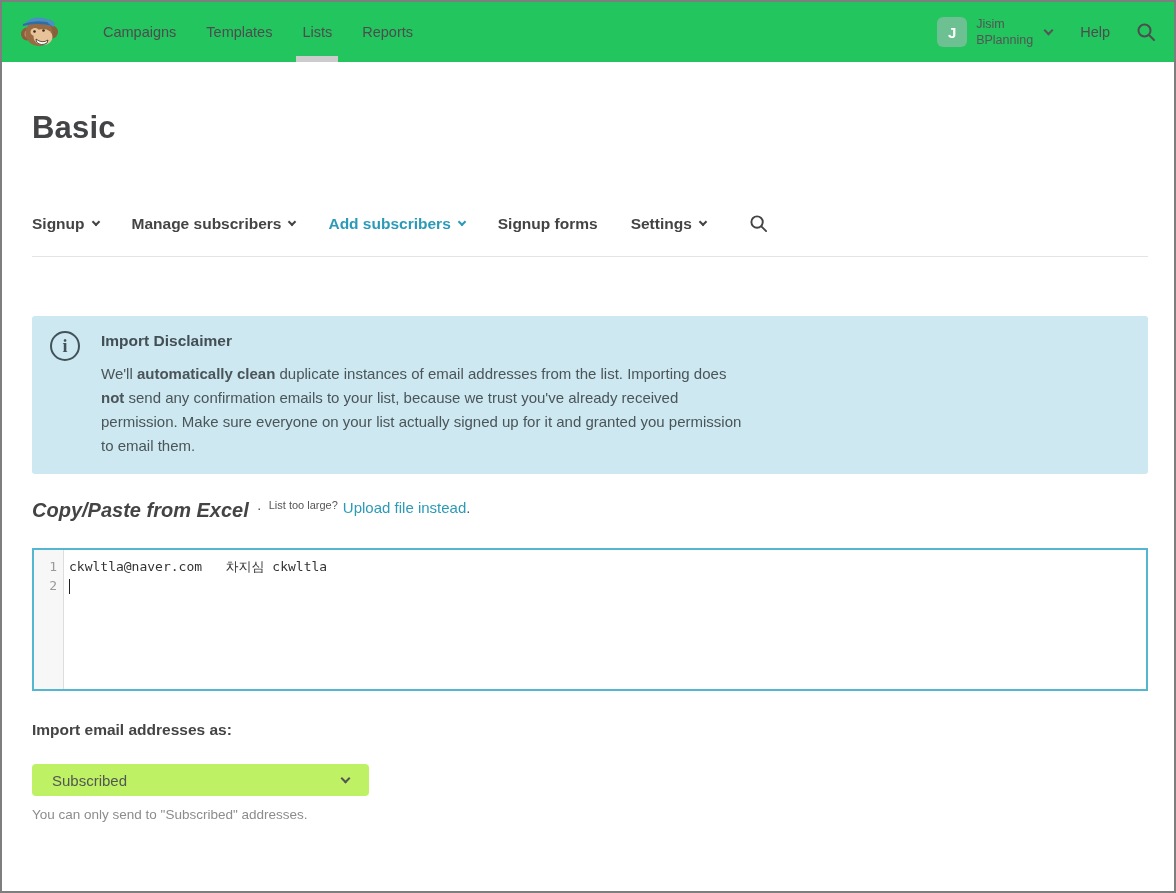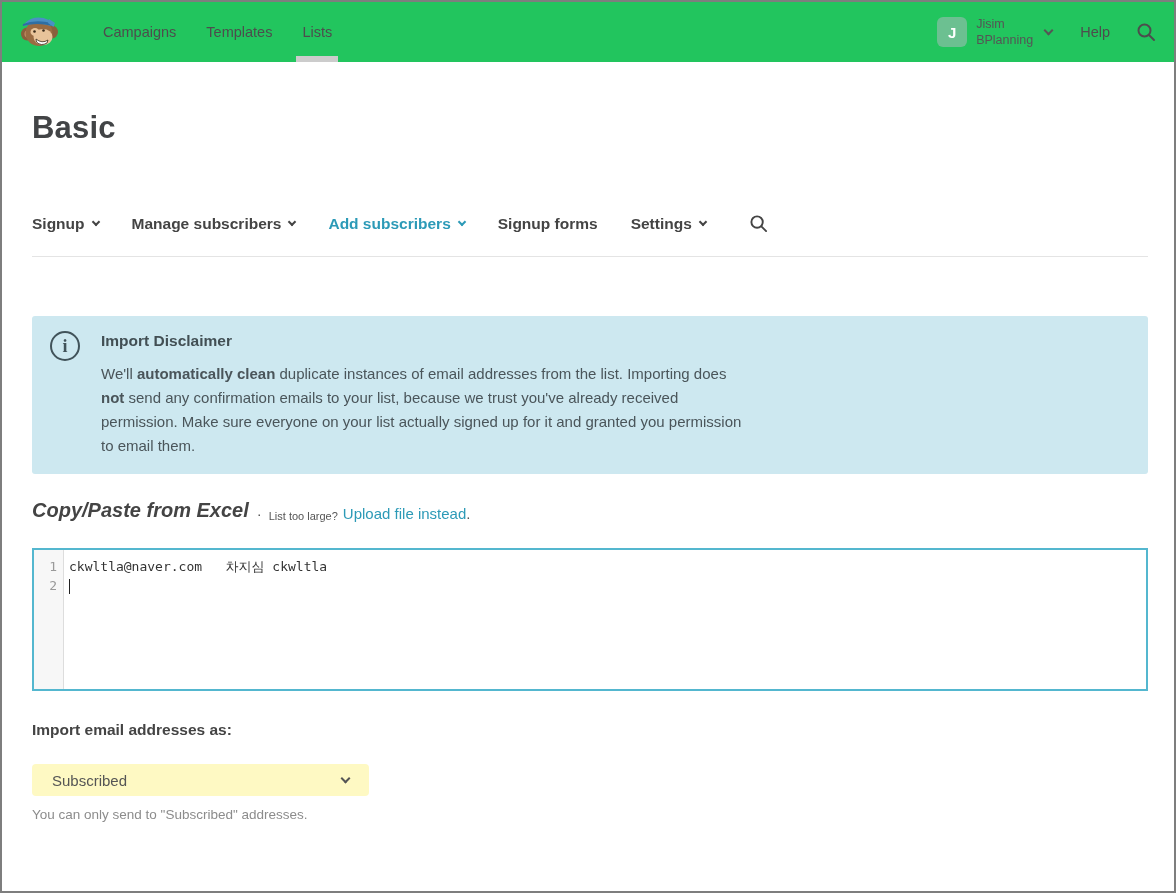--- a/index.html
+++ b/index.html
@@ -75,21 +75,21 @@
     font-family:"Liberation Serif","DejaVu Serif",serif;
   }
   .info-title { position:absolute; left:69px; top:16px; font-size:15.5px; font-weight:700; color:#424f54; }
   .info-body {
     position:absolute; left:69px; top:46px; width:642px;
     font-size:15px; line-height:24px; color:#4a555a;
   }
   .info-body b { font-weight:700; }
 
   
-  .paste-head { left:30px; top:497px; display:flex; align-items:flex-end; }
+  .paste-head { left:30px; top:497px; display:flex; align-items:flex-start; }
   .paste-title { font-size:20px; font-weight:700; font-style:italic; color:#444; }
   .paste-sep { font-size:15px; color:#555; margin:0 7px 0 8px; }
   .paste-prompt { font-size:11px; color:#555; }
   .paste-link { font-size:15px; color:#2c9ab7; margin-left:5px; cursor:pointer; text-decoration:none; }
   .paste-period { font-size:15px; color:#555; }
 
   .editor {
     left:30px; top:546px; width:1116px; height:143px;
     border:2px solid #54b7cf; background:#fff; display:flex;
     font-family:"DejaVu Sans Mono","Liberation Mono",monospace;
@@ -100,21 +100,21 @@
     color:#999; text-align:right; padding:7px 6px 0 0; flex-shrink:0;
   }
   .code-area { flex:1; padding:7px 17px 0 5px; color:#333; cursor:text; }
   .code-line { height:19px; white-space:pre; }
   .caret { display:inline-block; width:1px; height:15px; background:#222; vertical-align:middle; }
 
   
   .import-label { left:30px; top:719px; font-size:15.5px; font-weight:700; color:#444; }
   .dropdown {
     left:30px; top:762px; width:337px; height:32px;
-    background:#fef9c3; border-radius:4px; cursor:pointer;
+    background:#bef264; border-radius:4px; cursor:pointer;
     display:flex; align-items:center; font-size:15px; color:#555;
   }
   .dropdown-value { margin-left:20px; }
   .dropdown .chev { position:absolute; right:20px; border-color:#555; margin:0; margin-top:-3px; }
   .import-note { left:30px; top:805px; font-size:13.5px; color:#8c8c8c; }
 
   .mag { display:block; }
 </style>
 </head>
 <body>
@@ -142,20 +142,23 @@
     <div class="topnav-item">
         <span>Campaigns</span>
       </div>
     <div class="topnav-item">
         <span>Templates</span>
       </div>
     <div class="topnav-item">
       <span>Lists</span>
       <span class="active-bar"></span>
     </div>
+    <div class="topnav-item">
+        <span>Reports</span>
+      </div>
   </div>
   <div class="topnav-right">
     <div class="avatar">
         <span>J</span>
       </div>
     <div class="account-names">
       <div>Jisim</div>
       <div>BPlanning</div>
     </div>
     <span class="chev"></span>

